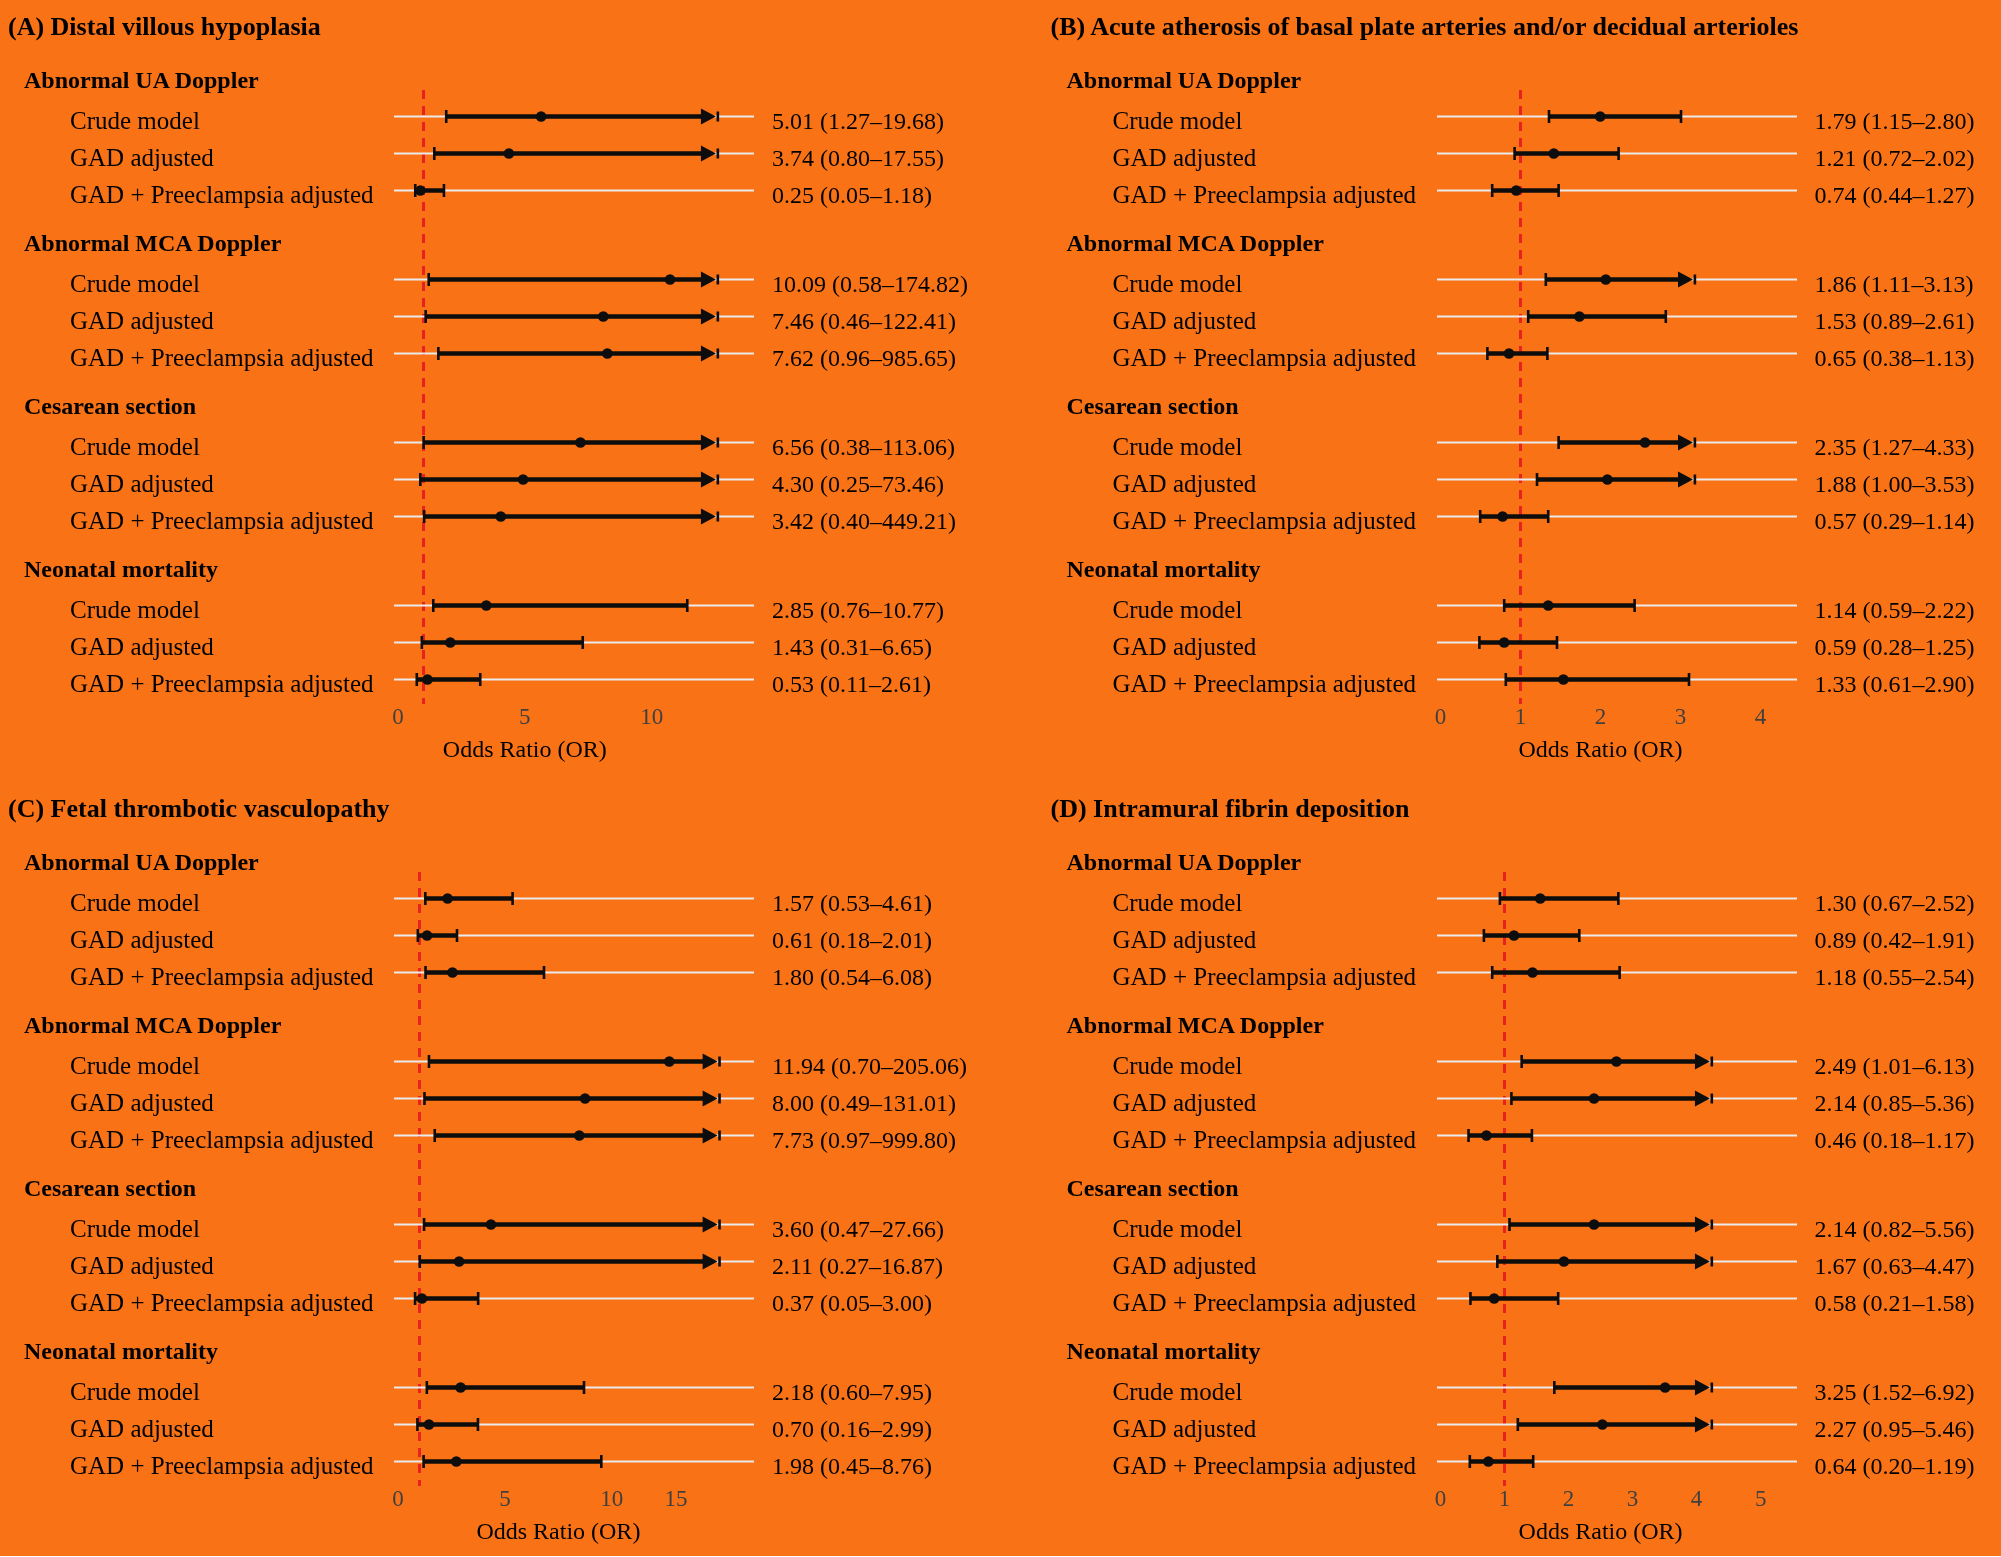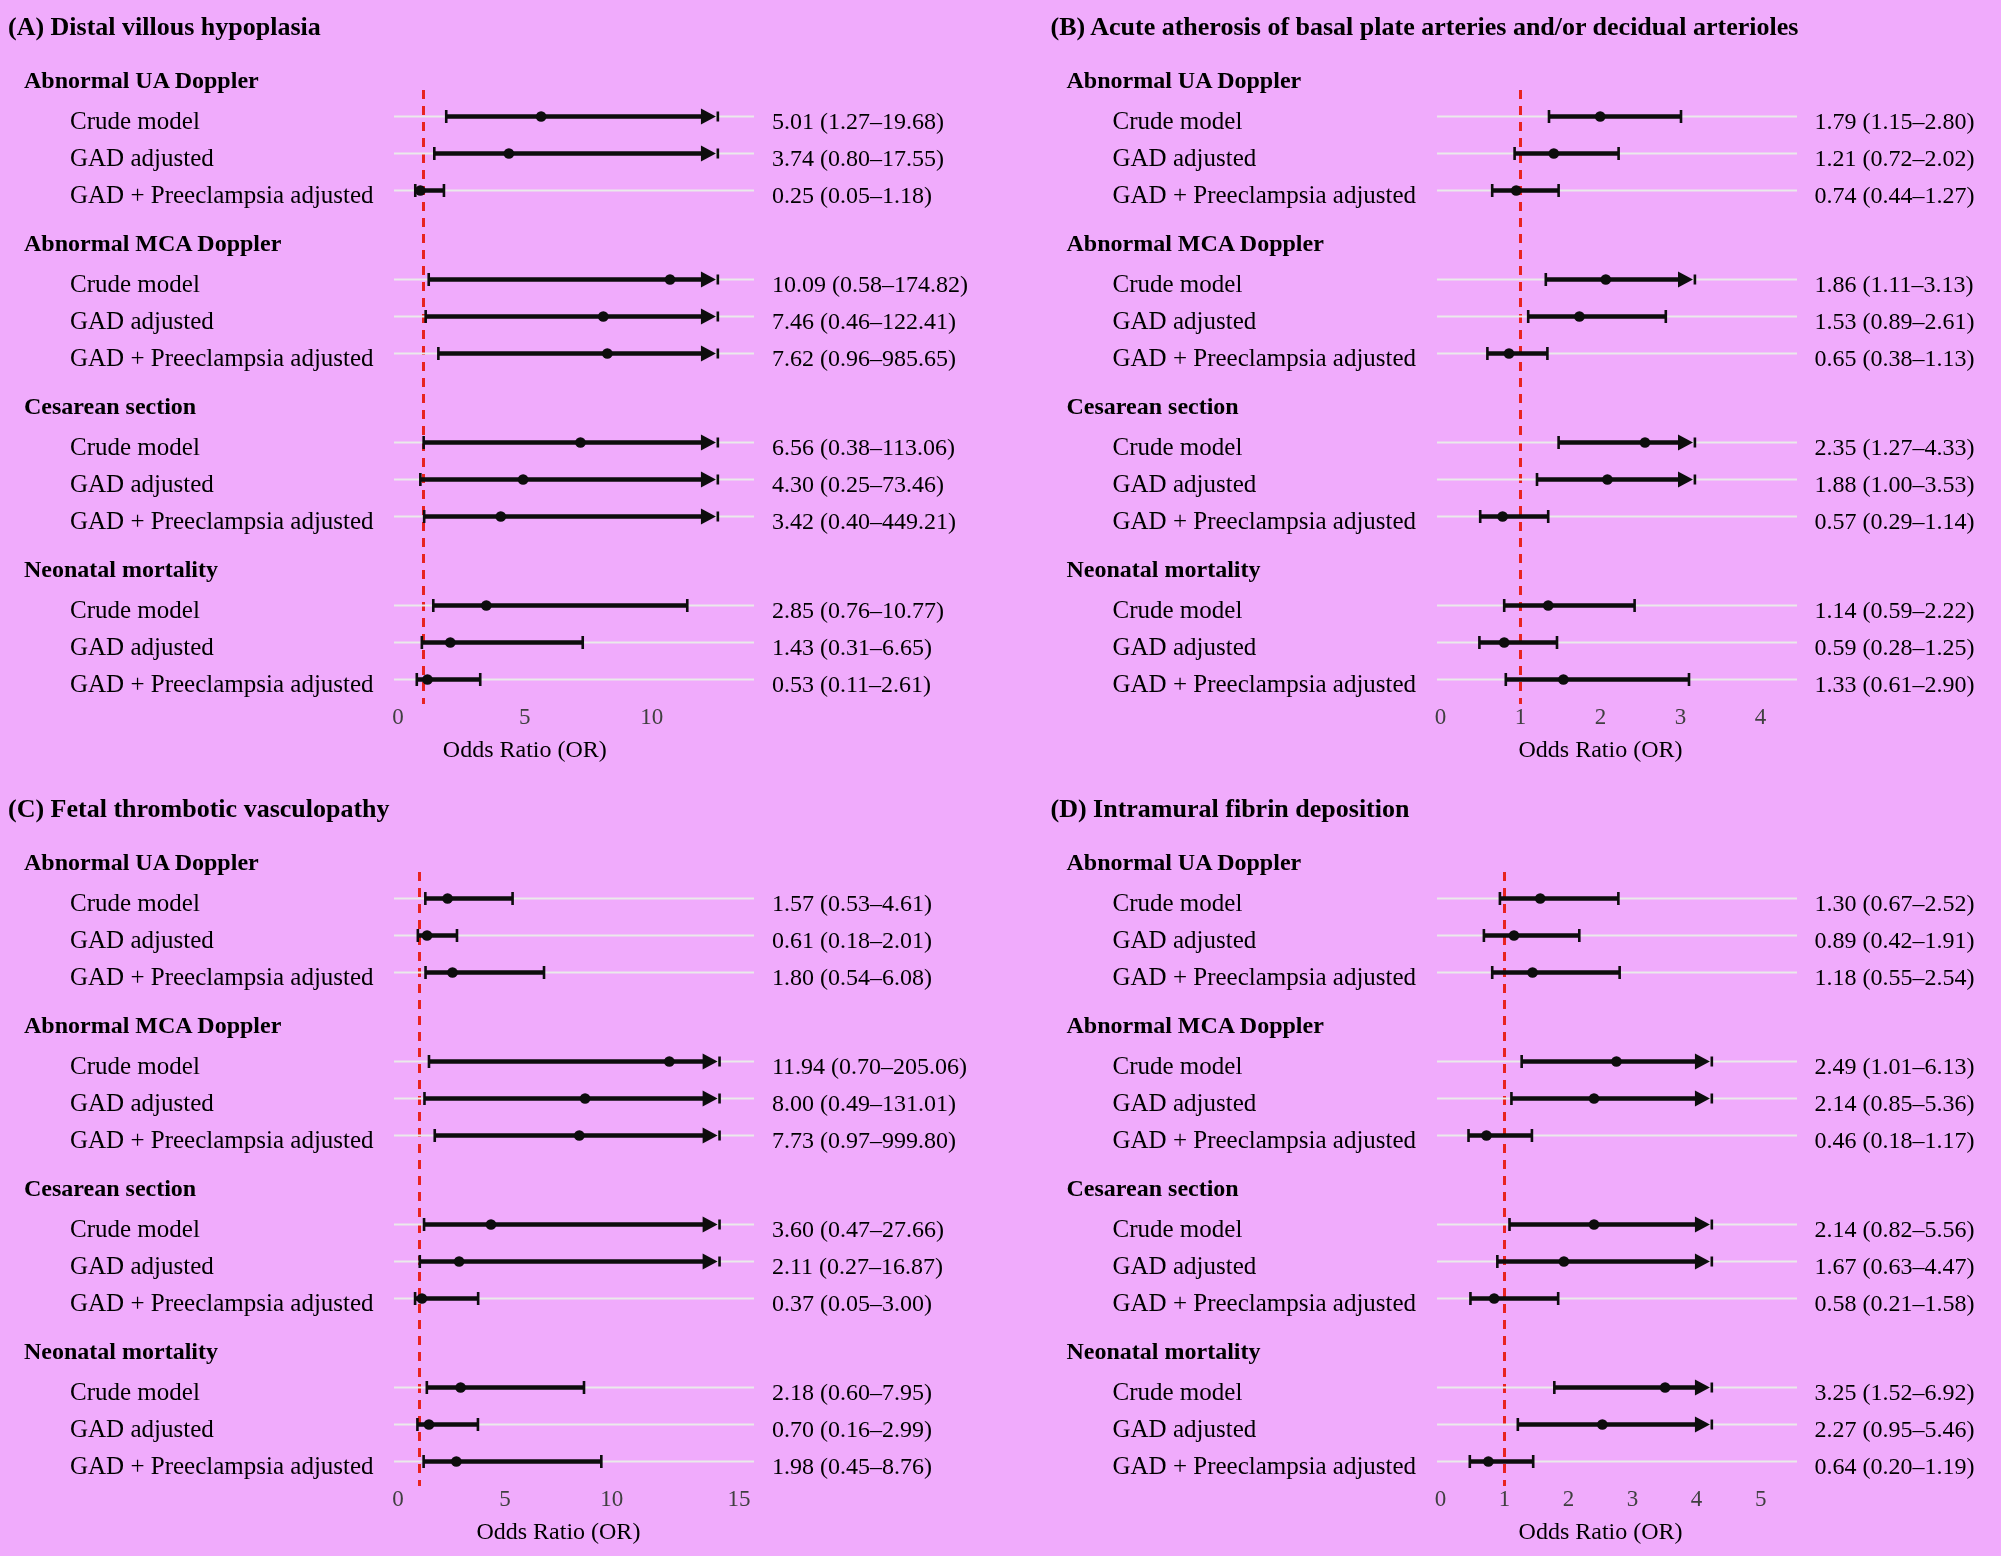--- a/index.html
+++ b/index.html
@@ -1,19 +1,19 @@
 <!DOCTYPE html>
 <html><head>
 <meta charset="utf-8">
 <style>
   html,body{margin:0;padding:0;background:#ffffff;color:#000;
     font-family:"Liberation Serif","DejaVu Serif",serif;}
   .figure{width:2001px;box-sizing:border-box;display:grid;
     grid-template-columns:1fr 1fr;column-gap:14px;row-gap:28px;
-    padding:12px 6px 8px 8px;background:#f0abfc;}
+    padding:12px 6px 8px 8px;background:#f97316;}
   .panel{min-width:0;}
   .panel:nth-child(even){padding-left:42px;}
   .panel-title{font-size:26px;font-weight:bold;margin:0 0 20px 0;white-space:nowrap;}
   .panel-body{position:relative;}
   .group{position:relative;z-index:1;margin-left:16px;}
   .group + .group{margin-top:16px;}
   .group-header{font-size:24px;font-weight:bold;line-height:36px;white-space:nowrap;}
   .row{display:flex;align-items:flex-end;height:37px;}
   .row-label{width:370px;box-sizing:border-box;padding-left:46px;font-size:25px;white-space:nowrap;}
   .row-plot{flex:0 0 360px;display:block;}
@@ -502,21 +502,21 @@
               <rect x="206.02075471698112" y="12" width="2.6" height="13" fill="#0d0d0d"></rect>
               <circle cx="62.339622641509436" cy="18.5" r="5.3" fill="#0d0d0d"></circle>
             </svg>
             <div class="row-value">1.98 (0.45–8.76)</div>
           </div>
         </div>
         <div class="axis">
           <span class="tick" style="left: 390px;">0</span>
           <span class="tick" style="left: 496.918px;">5</span>
           <span class="tick" style="left: 603.836px;">10</span>
-          <span class="tick" style="left: 731px;">15</span>
+          <span class="tick" style="left: 668px;">15</span>
           <span class="axis-label" style="left: 550.377px;">Odds Ratio (OR)</span>
         </div>
         <div class="ref-line" style="left: 409.884px; top: 28px; height: 614px;"></div>
       </div>
   </section>
   <section class="panel">
     <h2 class="panel-title">(D) Intramural fibrin deposition</h2>
     <div class="panel-body">
         <div class="group">
           <div class="group-header">Abnormal UA Doppler</div>

